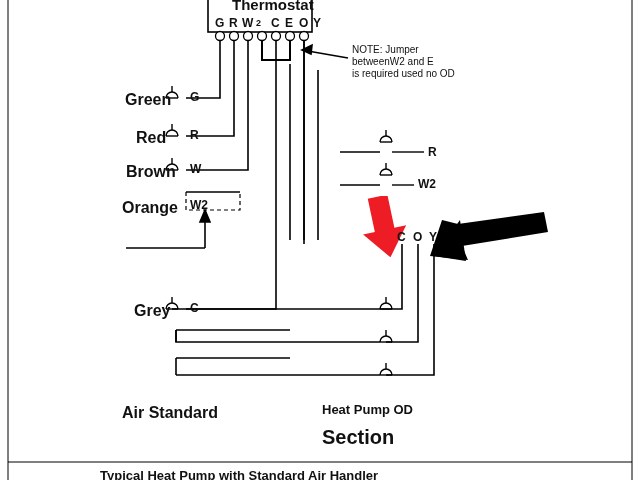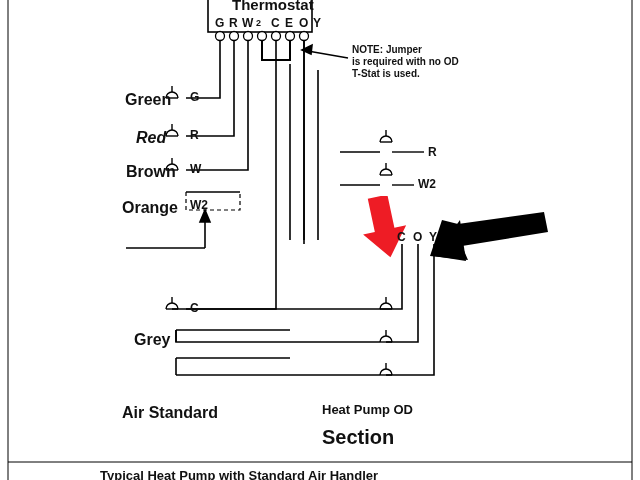--- a/index.html
+++ b/index.html
@@ -6,21 +6,21 @@
   body{
     width:640px;height:480px;
     background:#ffffff;
     font-family:"Liberation Sans", sans-serif;
     overflow:hidden;
     position:relative;
   }
   #stage{position:absolute;left:0;top:0;width:640px;height:416px;}
   svg#diagram{position:absolute;left:0;top:0;width:640px;height:480px;}
   .lbl{position:absolute;font-family:"Liberation Sans", sans-serif;color:#111;}
-  .note{position:absolute;font-family:"Liberation Sans", sans-serif;font-size:10px;font-weight:bold;color:#111;line-height:12px;}
+  .note{position:absolute;font-family:"Liberation Sans", sans-serif;font-size:10px;font-weight:normal;color:#111;line-height:12px;}
   .wirelabel{font-size:16px;font-weight:bold;}
   .termletter{font-size:12px;font-weight:bold;}
   .bigcap{font-size:15px;font-weight:bold;}
   .footer{font-size:13px;font-weight:bold;}
 </style>
 </head>
 <body>
 
 <div id="stage">
 
@@ -169,37 +169,37 @@
   <div class="lbl termletter" style="left:229px;top:16px;">R</div>
   <div class="lbl termletter" style="left:242px;top:16px;">W</div>
   <div class="lbl" style="left:256px;top:18px;font-size:9px;font-weight:bold;">2</div>
   <div class="lbl termletter" style="left:271px;top:16px;">C</div>
   <div class="lbl termletter" style="left:285px;top:16px;">E</div>
   <div class="lbl termletter" style="left:299px;top:16px;">O</div>
   <div class="lbl termletter" style="left:313px;top:16px;">Y</div>
 
   <div class="note" style="left:352px;top:44px;width:120px;">
     <div>NOTE: Jumper</div>
-    <div>is required with no OD</div>
-    <div>T-Stat is used.</div>
+    <div>betweenW2 and E</div>
+    <div>is required used no OD</div>
   </div>
 
   <div class="lbl wirelabel" style="left:125px;top:91px;">Green</div>
   <div class="lbl termletter" style="left:190px;top:90px;">G</div>
 
-  <div class="lbl wirelabel" style="left:136px;top:129px;font-style:italic;">Red</div>
+  <div class="lbl wirelabel" style="left:136px;top:129px;">Red</div>
   <div class="lbl termletter" style="left:190px;top:128px;">R</div>
 
   <div class="lbl wirelabel" style="left:126px;top:163px;">Brown</div>
   <div class="lbl termletter" style="left:190px;top:162px;">W</div>
 
   <div class="lbl wirelabel" style="left:122px;top:199px;">Orange</div>
   <div class="lbl termletter" style="left:190px;top:198px;">W2</div>
 
-  <div class="lbl wirelabel" style="left:134px;top:302px;margin-top:29px;">Grey</div>
+  <div class="lbl wirelabel" style="left:134px;top:302px;">Grey</div>
   <div class="lbl termletter" style="left:190px;top:301px;">C</div>
 
 
   <div class="lbl termletter" style="left:428px;top:145px;">R</div>
   <div class="lbl termletter" style="left:418px;top:177px;">W2</div>
 
   <div class="lbl termletter" style="left:397px;top:230px;">C</div>
   <div class="lbl termletter" style="left:413px;top:230px;">O</div>
   <div class="lbl termletter" style="left:429px;top:230px;">Y</div>
 

